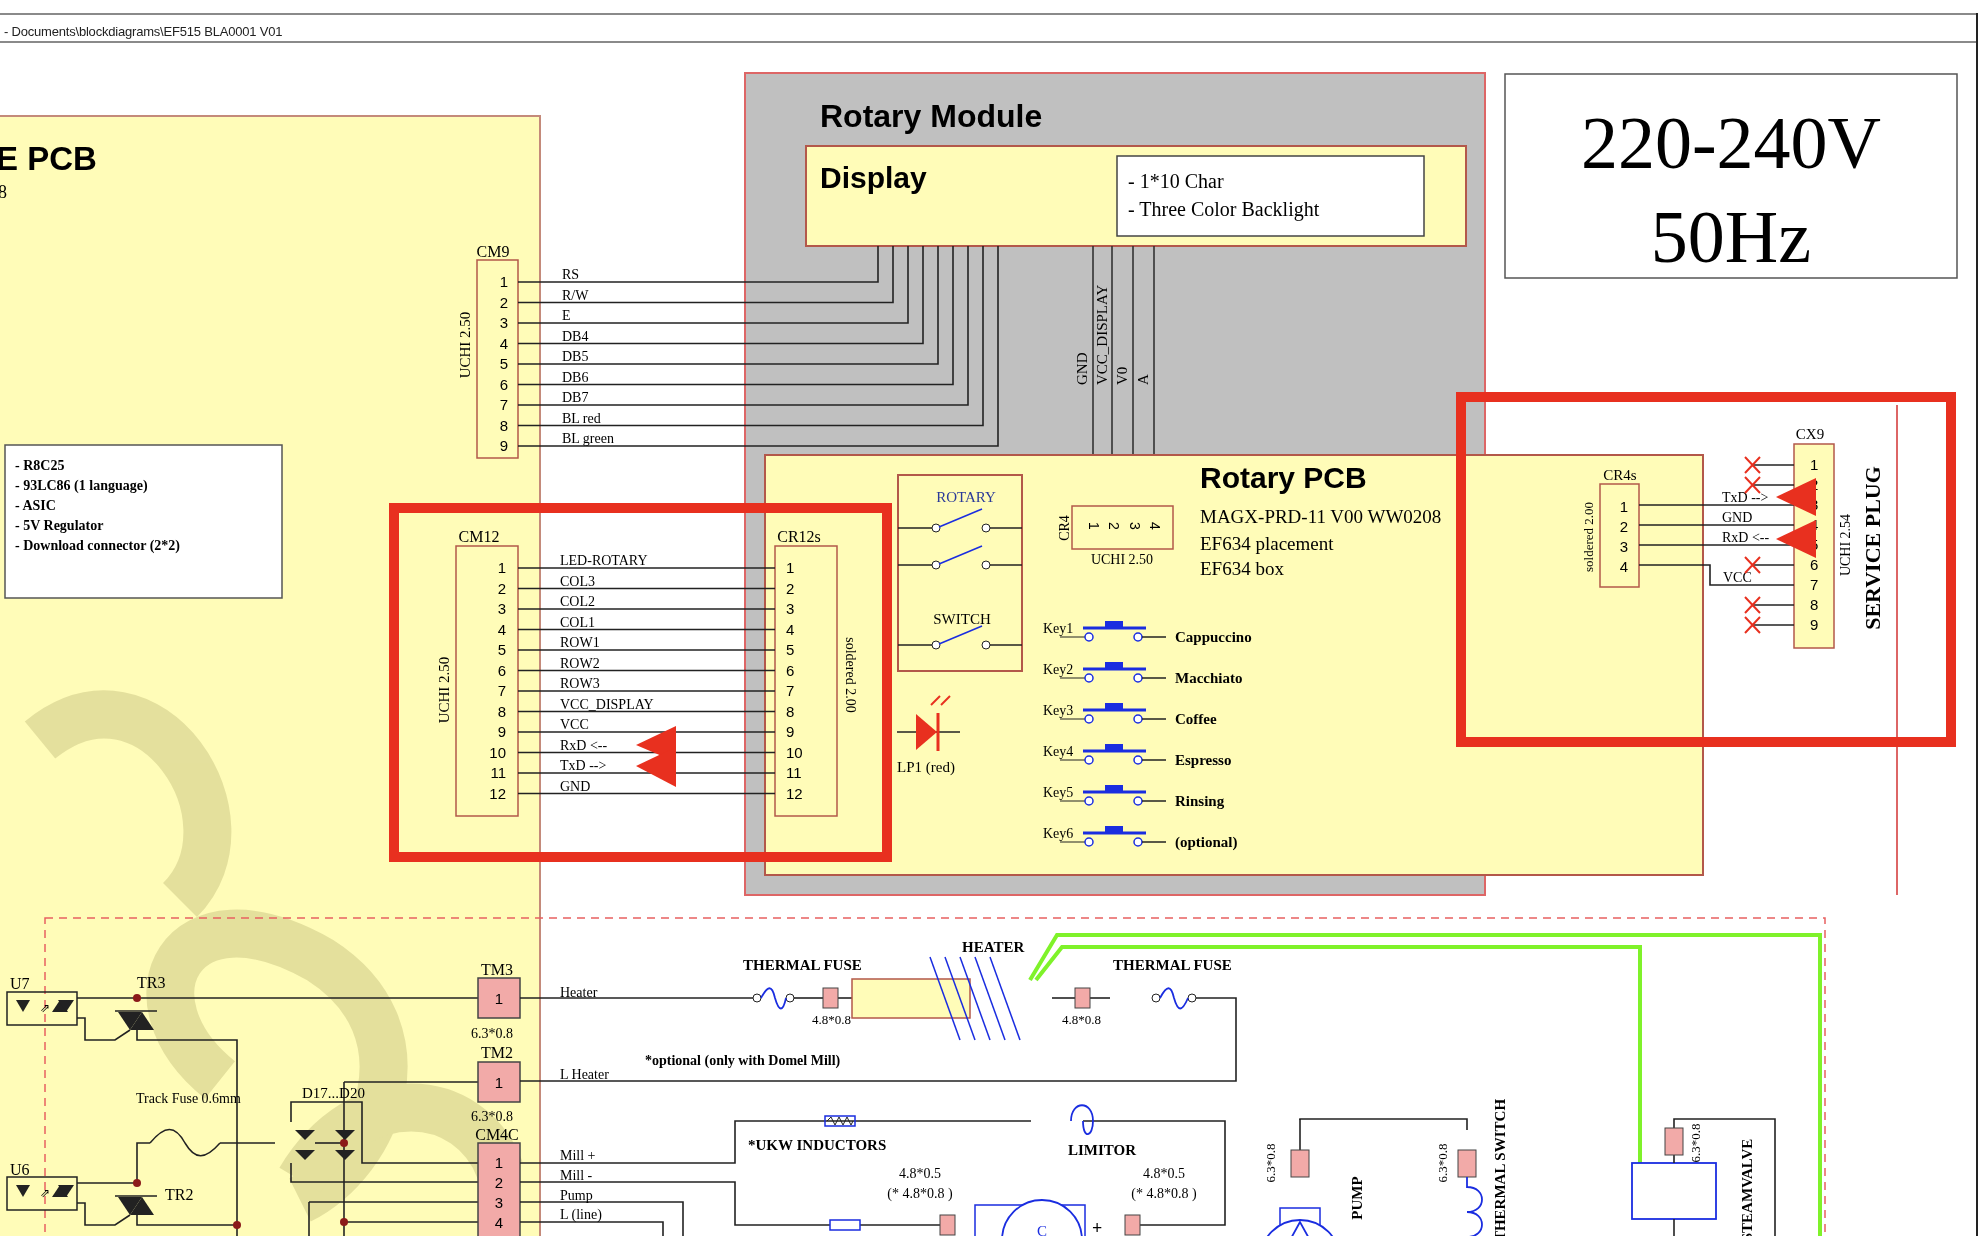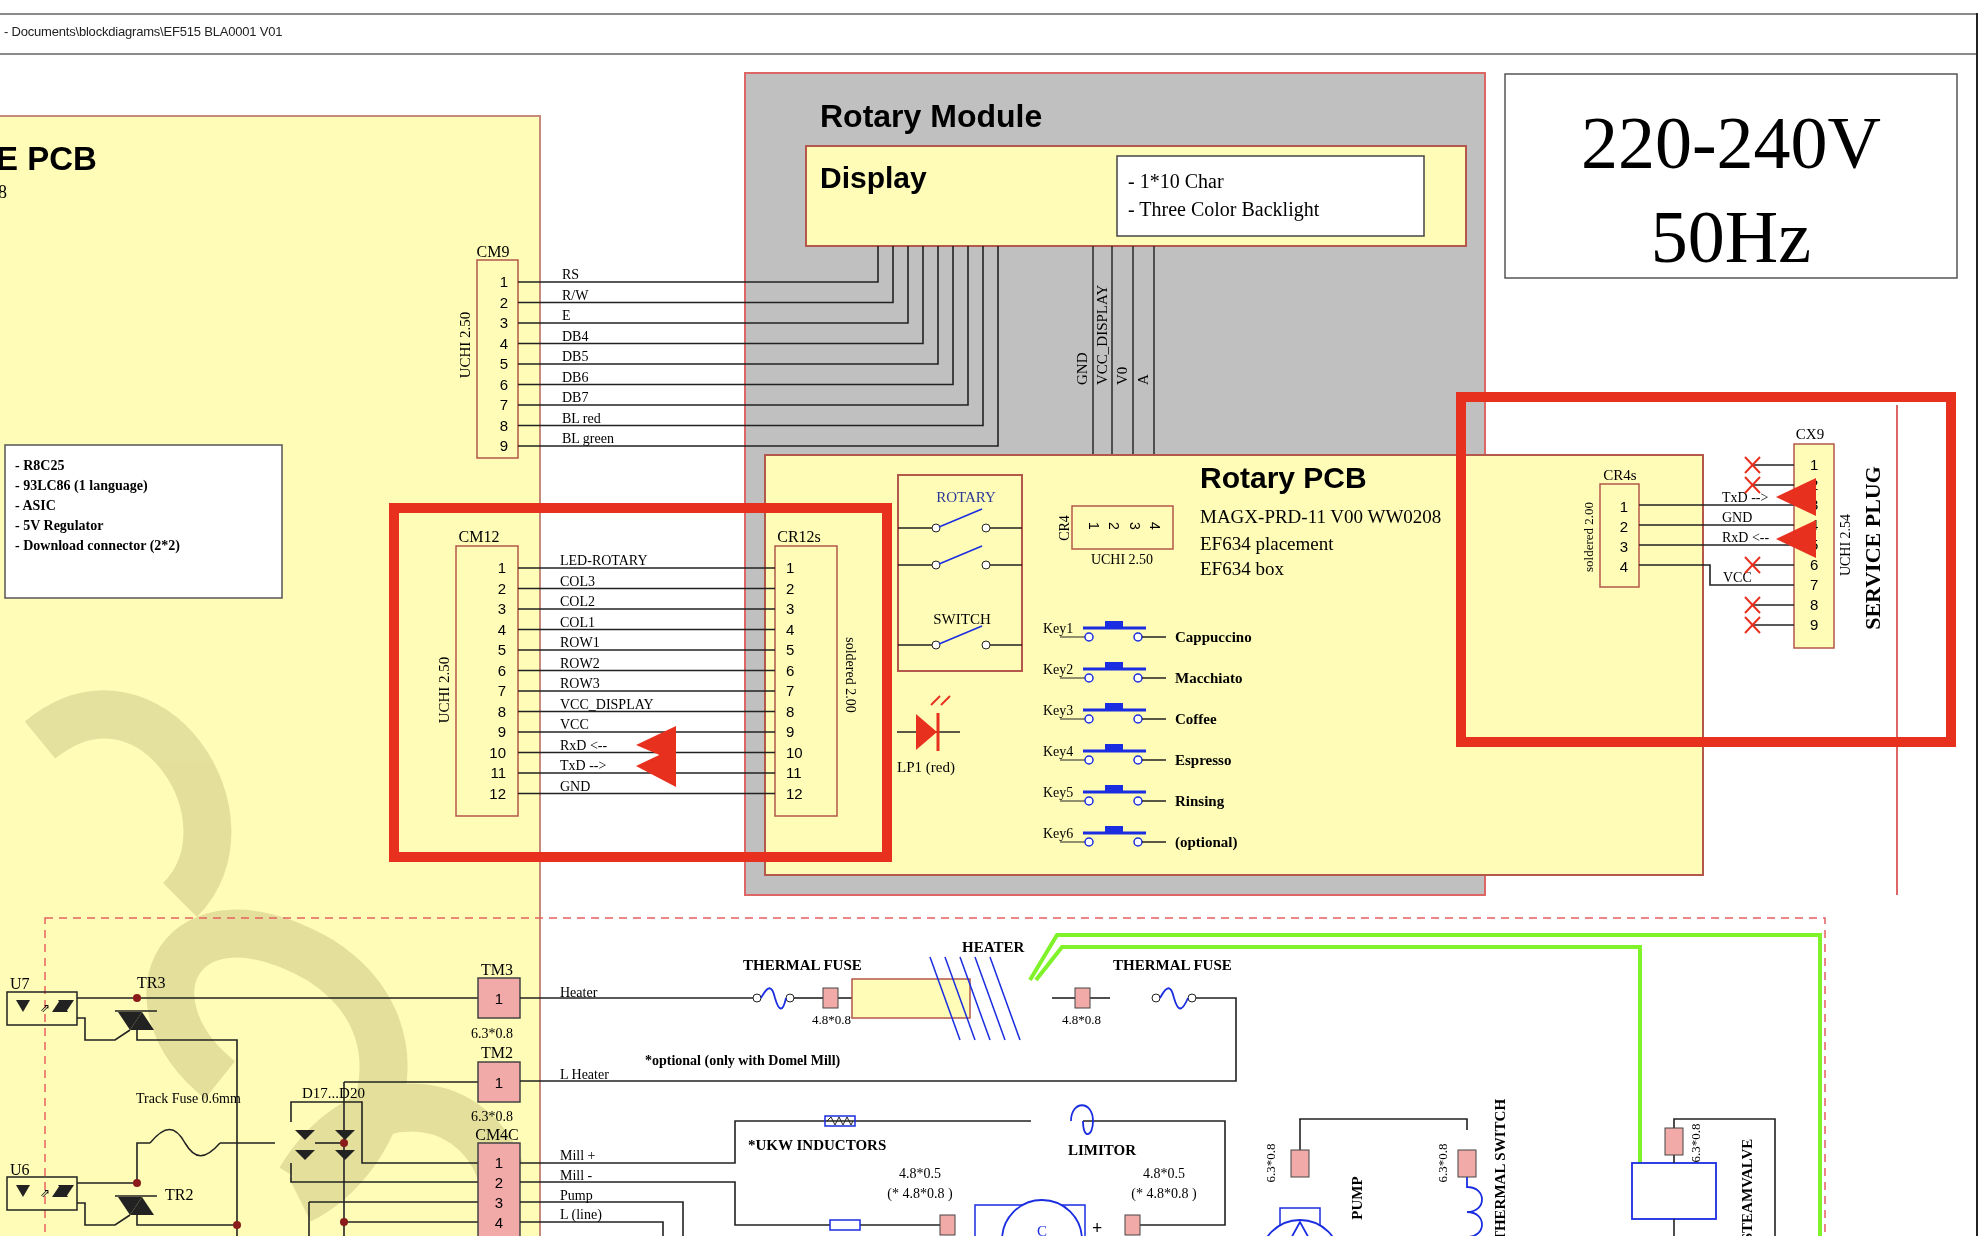--- a/index.html
+++ b/index.html
@@ -1,18 +1,18 @@
 <!DOCTYPE html>
 <html><head>
 <meta charset="utf-8">
 <style>
   html, body { margin: 0; padding: 0; background: #ffffff; }
   body { width: 1986px; height: 1236px; overflow: hidden; position: relative; font-family: "Liberation Serif", serif; }
   .titlebar {
-    position: absolute; left: 0; top: 13px; width: 1978px; height: 42px;
+    position: absolute; left: 0; top: 13px; width: 1978px; height: 30px;
     border-top: 2px solid #8a8a8a; border-bottom: 2px solid #8a8a8a; border-right: 2px solid #222;
     background: #fff; box-sizing: border-box;
   }
   .titlebar span {
     position: absolute; left: 4px; top: 9px; font-family: "Liberation Sans", sans-serif;
     font-size: 13px; color: #222; letter-spacing: -0.2px;
   }
   .rightedge { position: absolute; left: 1976px; top: 13px; width: 2px; height: 1223px; background: #222; }
   svg { position: absolute; left: 0; top: 0; }
   .sans { font-family: "Liberation Sans", sans-serif; }

